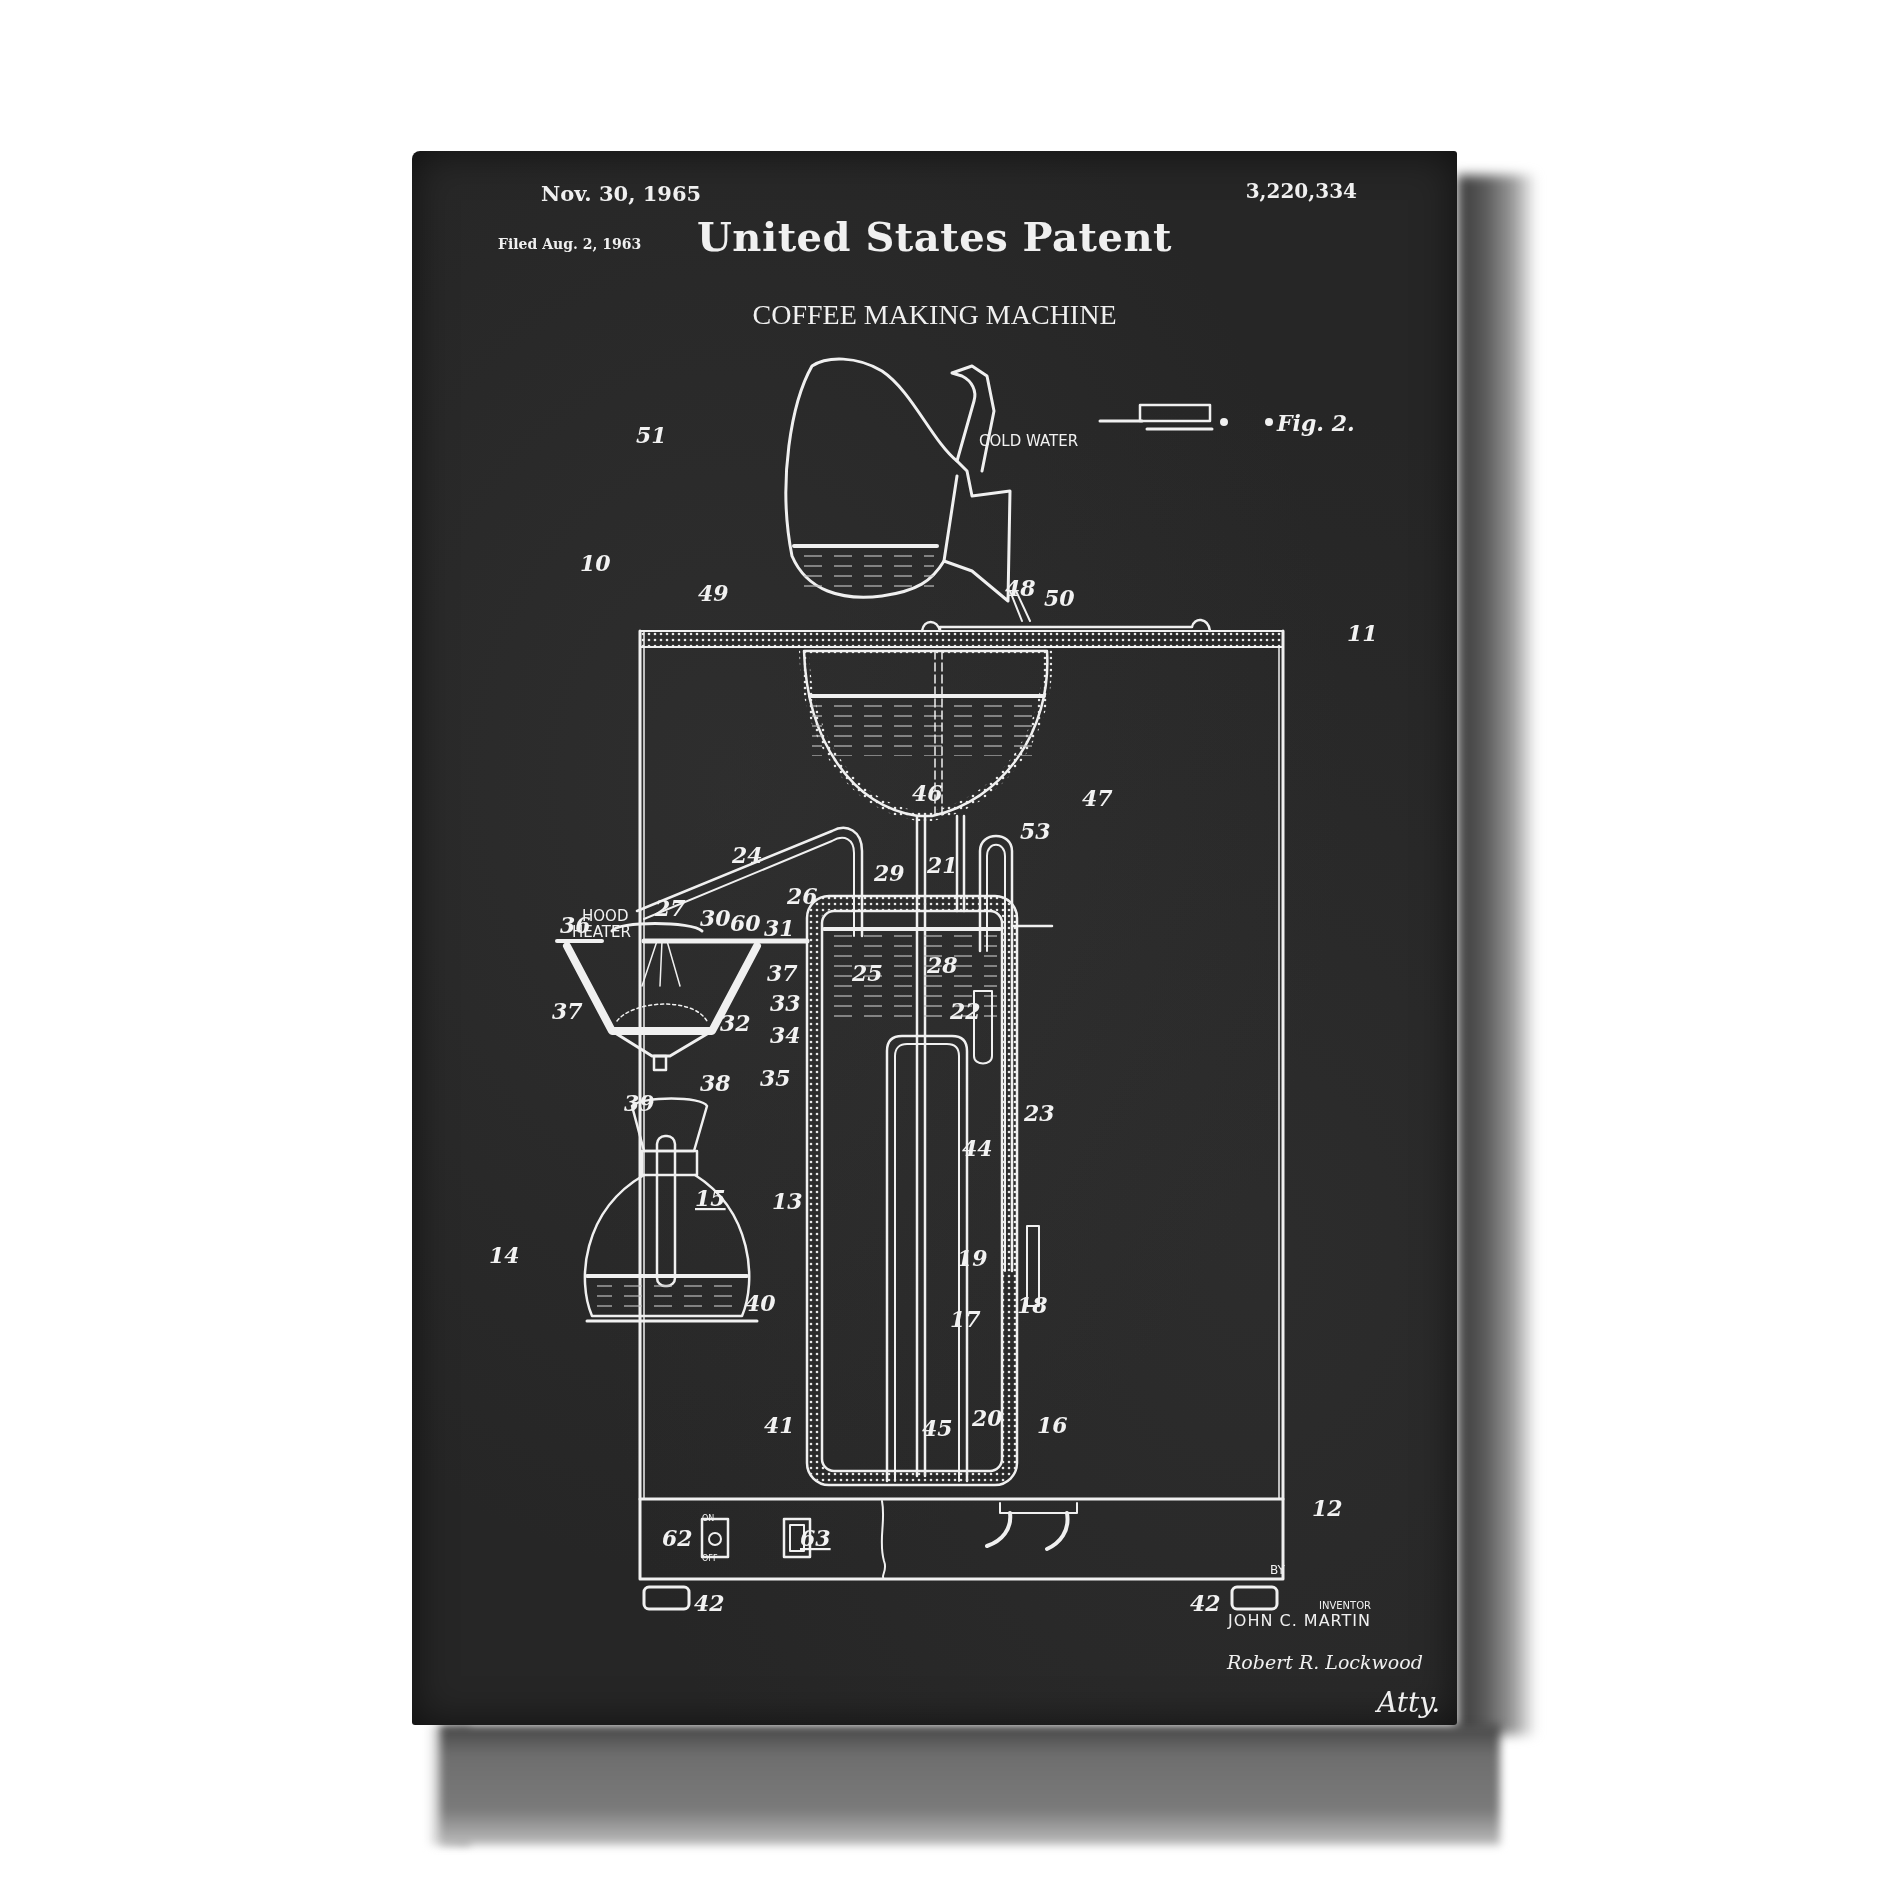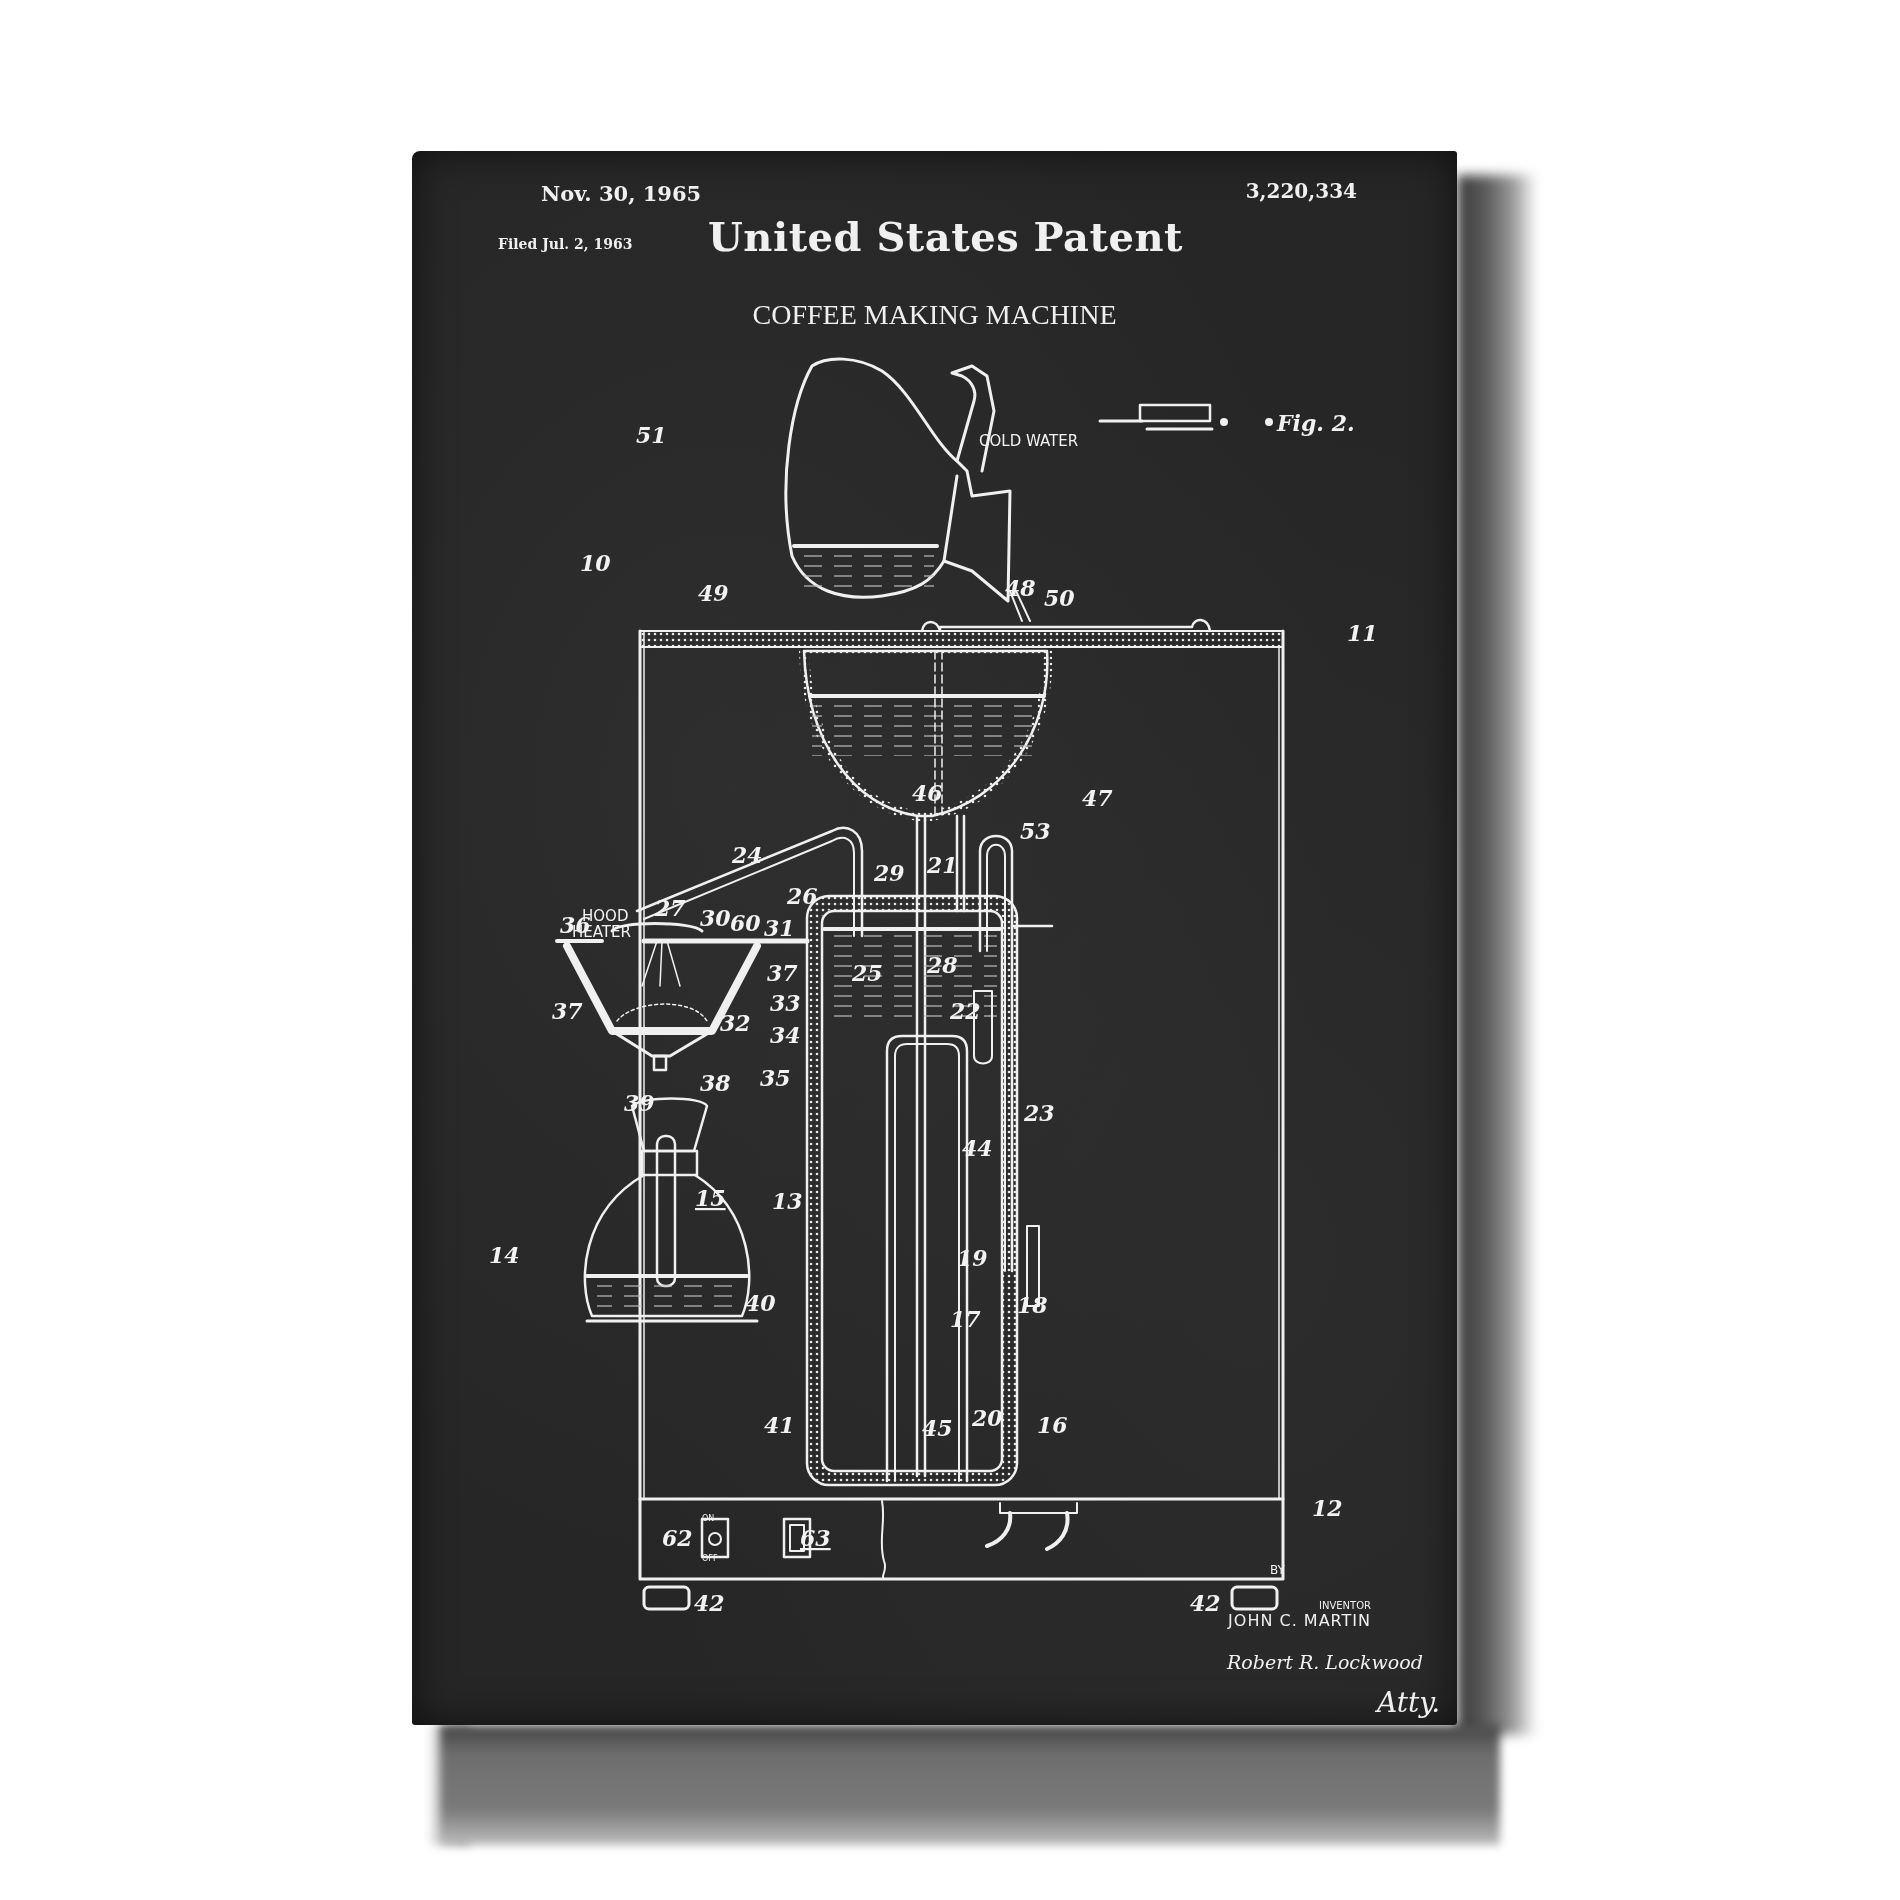--- a/index.html
+++ b/index.html
@@ -31,42 +31,42 @@
       radial-gradient(ellipse at 30% 40%, rgba(70,70,70,0.25), rgba(0,0,0,0) 60%),
       radial-gradient(ellipse at 80% 70%, rgba(70,70,70,0.2), rgba(0,0,0,0) 55%),
       #262626;
     border-radius: 8px 3px 3px 3px;
     box-shadow: inset 0 0 40px rgba(0,0,0,0.6);
   }
   .txt { position: absolute; color: #f0f0f0; white-space: nowrap; }
   .date { left: 86px; top: 30px; font-size: 21px; font-weight: bold; font-family: "DejaVu Serif", serif; margin-left: 43px; }
   .filed { left: 86px; top: 85px; font-size: 14px; font-weight: bold; }
   .patno { right: 100px; top: 28px; font-size: 20px; font-weight: bold; }
-  .title { left: 0; width: 100%; text-align: center; top: 62px; font-size: 40px; font-weight: bold; letter-spacing: 0.5px; padding-left: 11px; }
+  .title { left: 0; width: 100%; text-align: center; top: 62px; font-size: 40px; font-weight: bold; letter-spacing: 0.5px; }
   .inventor-top { left: 0; width: 100%; text-align: center; top: 120px; font-size: 16px; font-family: "DejaVu Sans Mono", monospace; }
   .machine { left: 0; width: 100%; text-align: center; top: 148px; font-size: 28px; font-family: Liberation Serif, serif; }
   .drawing { position: absolute; left: 0; top: 0; width: 1045px; height: 1574px; }
   .lbl { font-family: "DejaVu Serif", serif; font-style: italic; font-weight: bold; fill: #f2f2f2; font-size: 22px; }
   .lbl-sm { font-family: "DejaVu Sans", sans-serif; fill: #f2f2f2; font-size: 15px; }
   .inv-label { right: 86px; top: 1449px; font-size: 10px; font-family: "DejaVu Sans", sans-serif; }
   .inv-name { right: 86px; top: 1460px; font-size: 16px; font-family: "DejaVu Sans", sans-serif; letter-spacing: 1px; margin-left: 43px; }
   .by { left: 858px; top: 1412px; font-size: 12px; font-family: "DejaVu Sans", sans-serif; }
   .sig { left: 815px; top: 1500px; font-size: 19px; font-style: italic; font-family: "DejaVu Serif", serif; }
   .atty { left: 965px; top: 1535px; font-size: 28px; font-style: italic; font-family: "DejaVu Serif", serif; }
 </style>
 </head>
 <body>
 
 <div class="shadow-right"></div>
 <div class="shadow-bottom-left"></div>
 <div class="shadow-bottom"></div>
 
 <div class="canvas">
   <div class="txt date">Nov. 30, 1965</div>
-  <div class="txt filed">Filed Jul. 2, 1963</div>
+  <div class="txt filed">Filed Aug. 2, 1963</div>
   <div class="txt patno">3,220,334</div>
   <div class="txt title">United States Patent</div>
   <div class="txt machine">COFFEE MAKING MACHINE</div>
 
   <svg class="drawing" viewBox="0 0 1045 1574" xmlns="http://www.w3.org/2000/svg">
     <defs>
       <pattern id="hatch" width="6" height="6" patternUnits="userSpaceOnUse">
         <circle cx="3" cy="3" r="1.3" fill="#e8e8e8"></circle>
       </pattern>
       <pattern id="liquid" width="30" height="10" patternUnits="userSpaceOnUse">

